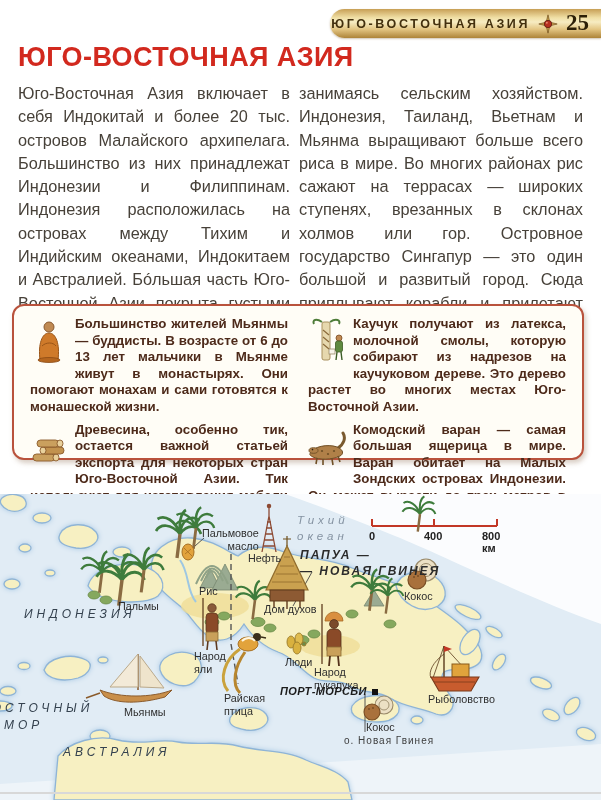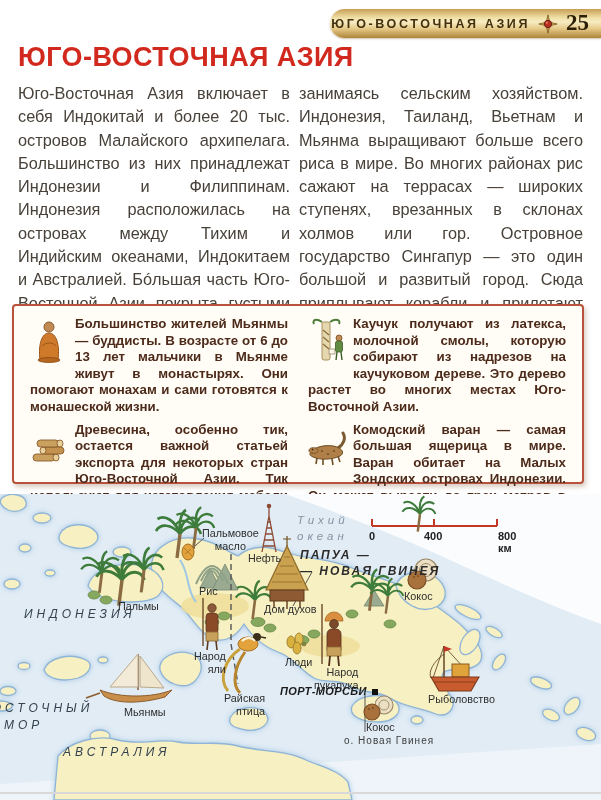--- a/index.html
+++ b/index.html
@@ -19,33 +19,33 @@
   .page-title{position:absolute;left:18px;top:42px;margin:0;font-size:27px;font-weight:800;
     color:#d2291e;letter-spacing:.4px;}
 
   
   .col{position:absolute;top:82px;font-size:16.3px;line-height:23.3px;color:#474139;
     text-align:justify;}
   .col-left{left:18px;width:272px;}
   .col-right{left:299px;width:284px;}
 
   
-  .facts-box{position:absolute;left:12px;top:304px;width:572px;height:180px;
-    border:2px solid #b9523c;border-radius:4px;background:#fffdf6;
+  .facts-box{position:absolute;left:12px;top:304px;width:572px;height:156px;
+    border:2px solid #b9523c;border-radius:12px;background:#fffdf6;
     box-shadow:2px 3px 5px rgba(140,110,80,.35);
     display:grid;grid-template-columns:1fr 1fr;column-gap:20px;row-gap:6px;
     padding:10px 16px;box-sizing:border-box;}
   .fact{font-size:13.3px;font-weight:bold;line-height:16.6px;color:#4d2a1a;text-align:justify;}
   .fact .ficon{float:left;width:38px;height:46px;margin:2px 7px 2px 0;}
 
   
   .map{position:absolute;left:0;top:494px;width:601px;height:306px;}
   .map svg.base{position:absolute;left:0;top:0;}
   .map-label{position:absolute;font-size:10.8px;line-height:12.5px;color:#2e2e2e;
-    white-space:pre-line;text-align:right;}
+    white-space:pre-line;text-align:left;}
   .ocean-label{position:absolute;left:297px;top:18px;font-style:italic;color:#8593a2;
     font-size:11.5px;letter-spacing:4px;line-height:16px;white-space:pre-line;}
   .region{position:absolute;font-style:italic;font-size:12px;letter-spacing:4px;
     color:#35424f;white-space:pre-line;line-height:16px;}
   .region-png{color:#2b2b2b;font-weight:bold;letter-spacing:2px;}
   .scale-labels{position:absolute;left:366px;top:36px;width:140px;font-size:11px;
     font-weight:bold;color:#222;}
   .scale-labels span{position:absolute;top:0;}
   .city{position:absolute;left:280px;top:191px;font-size:11px;font-weight:bold;
     letter-spacing:.4px;color:#1c1c1c;font-style:italic;}
@@ -325,32 +325,32 @@
         <path d="M434,188 L475,188" stroke="#7a3a1a" stroke-width="0.8"></path>
       </g>
     </svg>
 
     <div class="ocean-label">Тихий
 океан</div>
 
     <div class="scale-labels">
       <span style="left:3px">0</span>
       <span style="left:58px">400</span>
-      <span style="left:132px">800 км</span>
+      <span style="left:116px">800 км</span>
     </div>
 
     <div class="region region-png" style="left:300px;top:53px">ПАПУА —
 — НОВАЯ ГВИНЕЯ</div>
     <div class="region" style="left:24px;top:112px">ИНДОНЕЗИЯ</div>
     <div class="region" style="left:-20px;top:206px;line-height:17px">ВОСТОЧНЫЙ
 ТИМОР</div>
     <div class="region" style="left:63px;top:250px">АВСТРАЛИЯ</div>
 
     <div class="map-label" style="left:248px;top:58px">Нефть</div>
-    <div class="map-label" style="left:202px;top:33px;text-align:center">Пальмовое
+    <div class="map-label" style="left:202px;top:33px;text-align:right">Пальмовое
 масло</div>
     <div class="map-label" style="left:118px;top:106px">Пальмы</div>
     <div class="map-label" style="left:199px;top:91px">Рис</div>
     <div class="map-label" style="left:264px;top:109px">Дом духов</div>
     <div class="map-label" style="left:285px;top:162px">Люди</div>
     <div class="map-label" style="left:194px;top:156px">Народ
 яли</div>
     <div class="map-label" style="left:314px;top:172px">Народ
 пукапука</div>
     <div class="map-label" style="left:224px;top:198px">Райская

